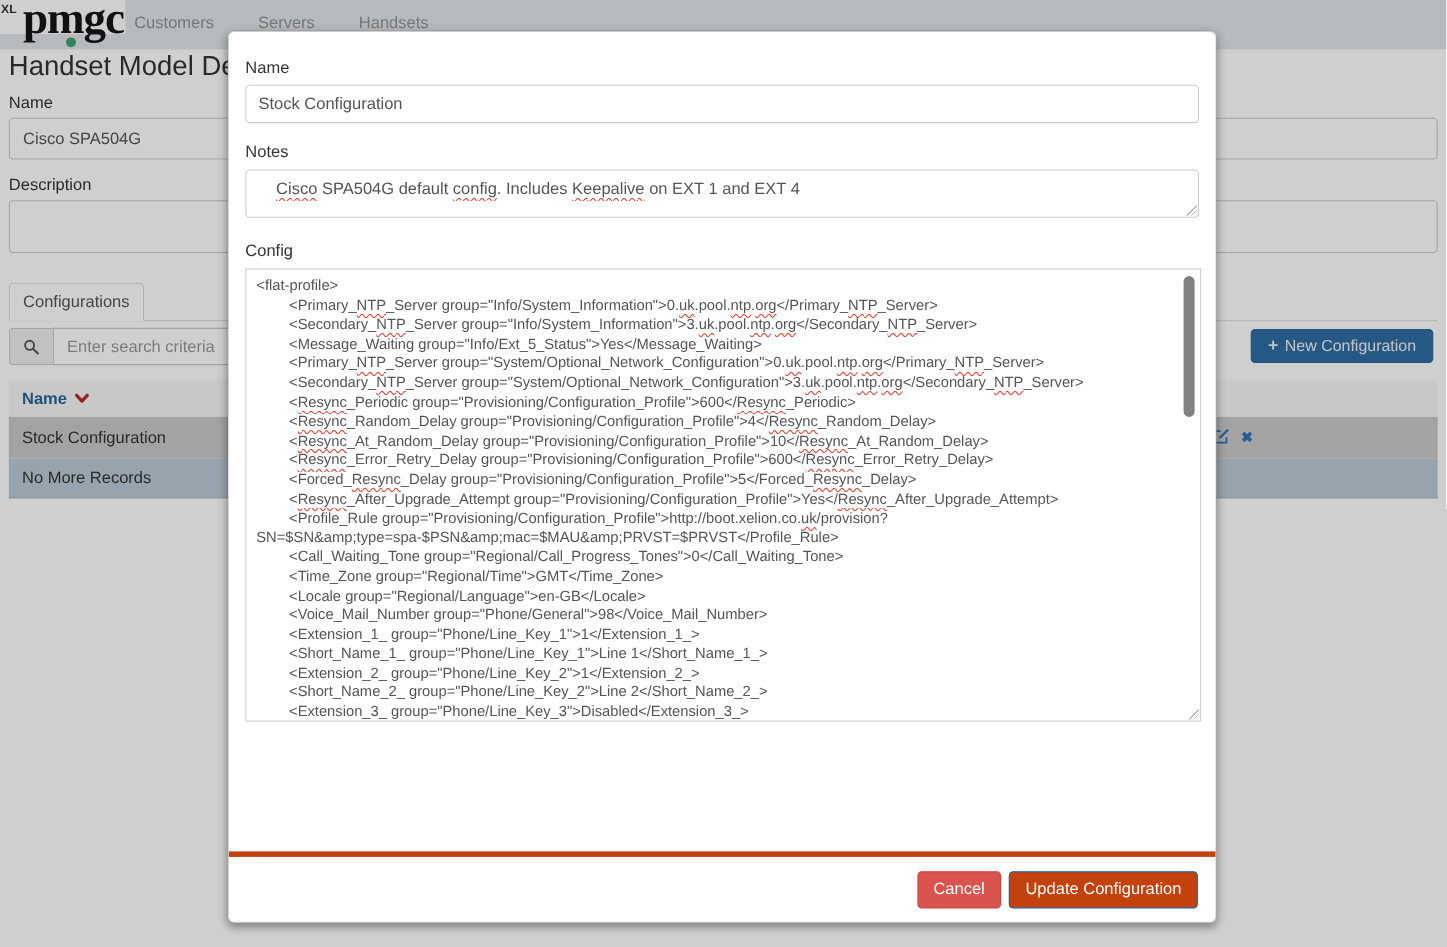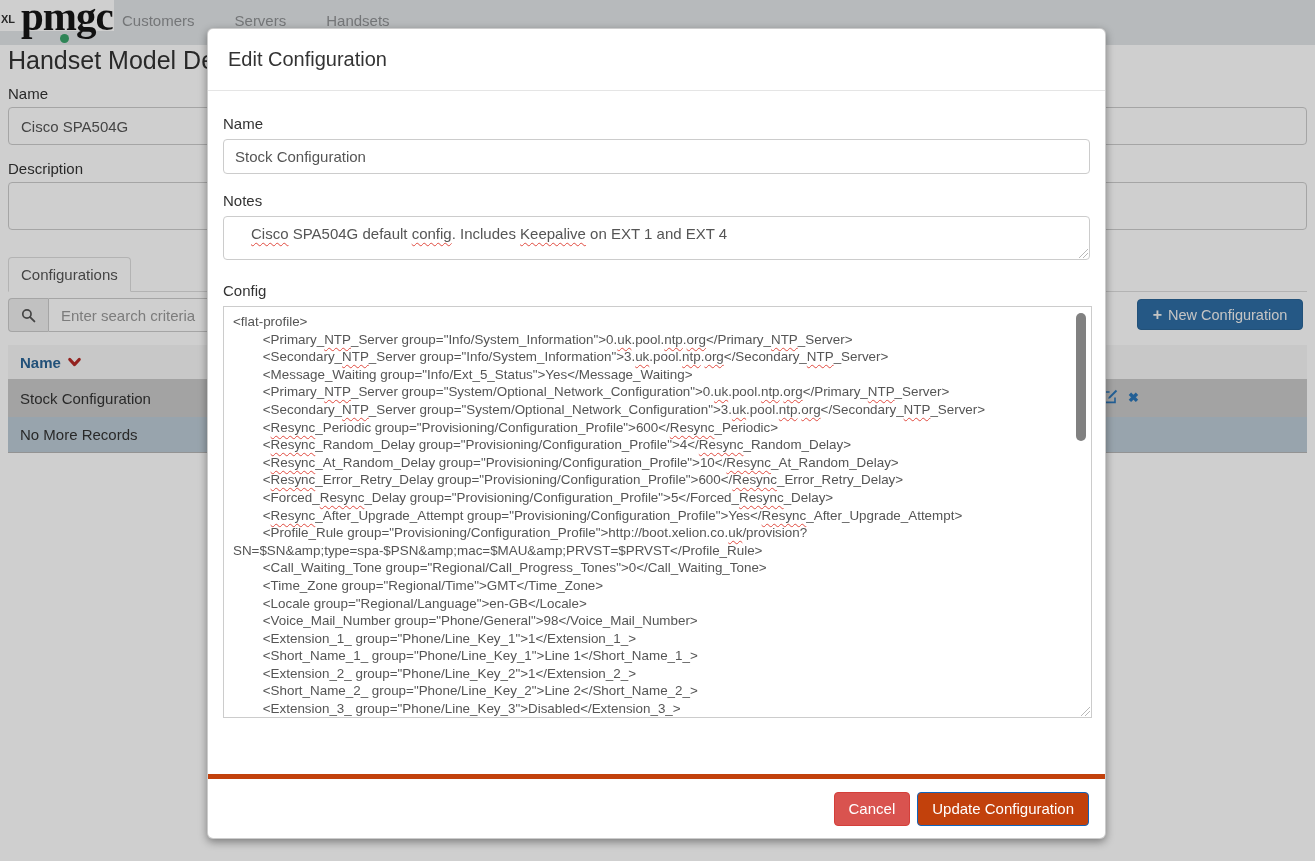--- a/index.html
+++ b/index.html
@@ -3,21 +3,21 @@
 <meta charset="utf-8">
 <style>
   * { box-sizing: border-box; margin: 0; padding: 0; }
   html,body { width:1315px; height:861px; }
   body { font-family: "Liberation Sans", sans-serif; background:#fff; position:relative; overflow:hidden; }
   #app { position:absolute; inset:0; width:1315px; height:861px; background:#fff; }
 
   
   .navbar { position:absolute; left:0; top:0; width:1315px; height:45px; background:#e2e5e8; }
   .logo-plate { position:absolute; left:0; top:0; width:114px; height:31px; background:#ffffff; }
-  .chrome-fragment { position:absolute; left:1px; top:13px; font-size:11px; font-weight:bold; color:#333; }
+  .chrome-fragment { position:absolute; left:1px; top:3px; font-size:11px; font-weight:bold; color:#333; }
   .logo { position:absolute; left:21px; top:-8px; font-family:"Liberation Serif", serif; font-weight:600;
           font-size:41px; letter-spacing:-1px; color:#161616; }
   .logo-dot { position:absolute; left:60px; top:34px; width:9px; height:9px; border-radius:50%; background:#3aa46c; }
   .nav-links { position:absolute; left:122px; top:12px; display:flex; gap:40px; }
   .nav-link { font-size:15px; color:#8f9294; text-decoration:none; }
 
   .page-title { position:absolute; left:8px; top:46px; font-size:25px; font-weight:500; color:#333; white-space:nowrap; }
 
   .fld-label { position:absolute; font-size:15px; color:#333; }
   .bg-input { position:absolute; left:8px; width:1299px; height:38px; background:#fff; border:1px solid #ccc;
@@ -153,23 +153,20 @@
       </span>
     </div>
     <div class="t-row2">
       <span>No More Records</span>
     </div>
   </div>
 
   <div class="backdrop"></div>
 
   <div class="modal">
-    <div class="modal-header">
-      <div class="modal-title">Edit Configuration</div>
-    </div>
     <div class="modal-body">
       <div class="m-label">Name</div>
       <input class="m-input" value="Stock Configuration" style="">
       <div class="gap18"></div>
       <div class="m-label">Notes</div>
       <div class="m-notes"><span class="sp">Cisco</span> SPA504G default <span class="sp">config</span>.  Includes <span class="sp">Keepalive</span> on EXT 1 and EXT 4<div class="resize-grip"></div></div>
       <div class="gap22"></div>
       <div class="m-label">Config</div>
       <div class="m-config">&lt;flat-profile&gt;
 	&lt;Primary_<span class="sp">NTP</span>_Server group="Info/System_Information"&gt;0.<span class="sp">uk</span>.pool.<span class="sp">ntp</span>.<span class="sp">org</span>&lt;/Primary_<span class="sp">NTP</span>_Server&gt;

